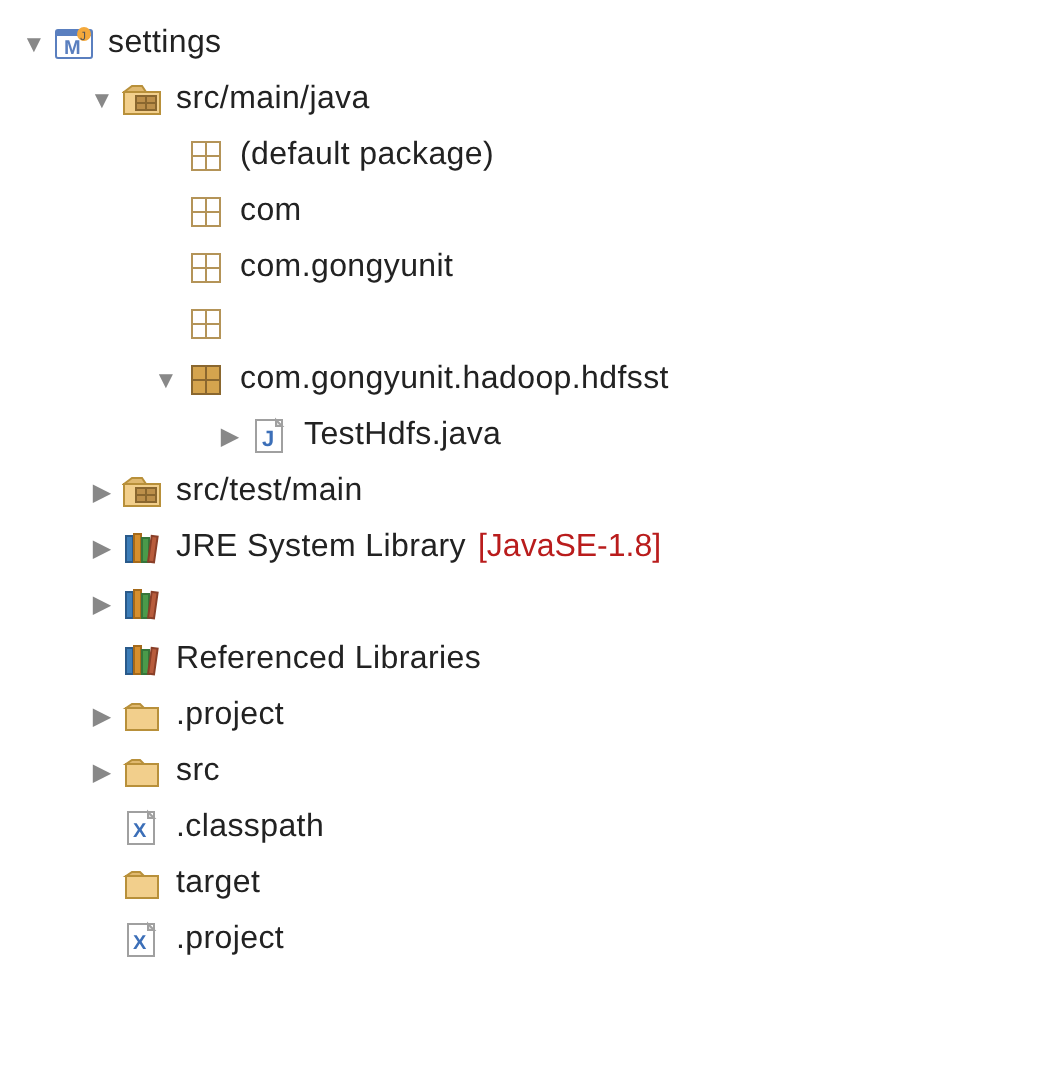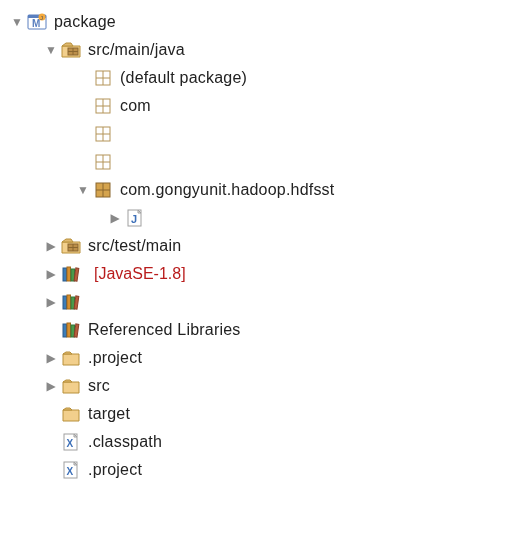--- a/index.html
+++ b/index.html
@@ -50,21 +50,21 @@
 <body>
 
 <div id="tree">
     <div class="tree-node lvl0">
       <span class="arrow">▼</span>
       <span class="icon">
         <svg width="20" height="20" viewBox="0 0 20 20">
           <use href="#ico-maven-project"></use>
         </svg>
       </span>
-      <span class="label">package</span>
+      <span class="label">settings</span>
     </div>
     <div class="tree-node lvl1">
       <span class="arrow">▼</span>
       <span class="icon">
         <svg width="20" height="20" viewBox="0 0 20 20">
           <use href="#ico-source-folder"></use>
         </svg>
       </span>
       <span class="label">src/main/java</span>
     </div>
@@ -86,20 +86,21 @@
       </span>
       <span class="label">com</span>
     </div>
     <div class="tree-node lvl2">
       <span class="arrow blank">▶</span>
       <span class="icon">
         <svg width="20" height="20" viewBox="0 0 20 20">
           <use href="#ico-package-empty"></use>
         </svg>
       </span>
+      <span class="label">com.gongyunit</span>
     </div>
     <div class="tree-node lvl2">
       <span class="arrow blank">▶</span>
       <span class="icon">
         <svg width="20" height="20" viewBox="0 0 20 20">
           <use href="#ico-package-empty"></use>
         </svg>
       </span>
     </div>
     <div class="tree-node lvl2">
@@ -111,37 +112,39 @@
       </span>
       <span class="label">com.gongyunit.hadoop.hdfsst</span>
     </div>
     <div class="tree-node lvl3">
       <span class="arrow">▶</span>
       <span class="icon">
         <svg width="20" height="20" viewBox="0 0 20 20">
           <use href="#ico-java-file"></use>
         </svg>
       </span>
+      <span class="label">TestHdfs.java</span>
     </div>
     <div class="tree-node lvl1">
       <span class="arrow">▶</span>
       <span class="icon">
         <svg width="20" height="20" viewBox="0 0 20 20">
           <use href="#ico-source-folder"></use>
         </svg>
       </span>
       <span class="label">src/test/main</span>
     </div>
     <div class="tree-node lvl1">
       <span class="arrow">▶</span>
       <span class="icon">
         <svg width="20" height="20" viewBox="0 0 20 20">
           <use href="#ico-library"></use>
         </svg>
       </span>
+      <span class="label">JRE System Library</span>
       <span class="qualifier">[JavaSE-1.8]</span>
     </div>
     <div class="tree-node lvl1">
       <span class="arrow">▶</span>
       <span class="icon">
         <svg width="20" height="20" viewBox="0 0 20 20">
           <use href="#ico-library"></use>
         </svg>
       </span>
     </div>
@@ -169,33 +172,33 @@
         <svg width="20" height="20" viewBox="0 0 20 20">
           <use href="#ico-folder"></use>
         </svg>
       </span>
       <span class="label">src</span>
     </div>
     <div class="tree-node lvl1">
       <span class="arrow blank">▶</span>
       <span class="icon">
         <svg width="20" height="20" viewBox="0 0 20 20">
+          <use href="#ico-xml-file"></use>
+        </svg>
+      </span>
+      <span class="label">.classpath</span>
+    </div>
+    <div class="tree-node lvl1">
+      <span class="arrow blank">▶</span>
+      <span class="icon">
+        <svg width="20" height="20" viewBox="0 0 20 20">
           <use href="#ico-folder"></use>
         </svg>
       </span>
       <span class="label">target</span>
-    </div>
-    <div class="tree-node lvl1">
-      <span class="arrow blank">▶</span>
-      <span class="icon">
-        <svg width="20" height="20" viewBox="0 0 20 20">
-          <use href="#ico-xml-file"></use>
-        </svg>
-      </span>
-      <span class="label">.classpath</span>
     </div>
     <div class="tree-node lvl1">
       <span class="arrow blank">▶</span>
       <span class="icon">
         <svg width="20" height="20" viewBox="0 0 20 20">
           <use href="#ico-xml-file"></use>
         </svg>
       </span>
       <span class="label">.project</span>
     </div>

